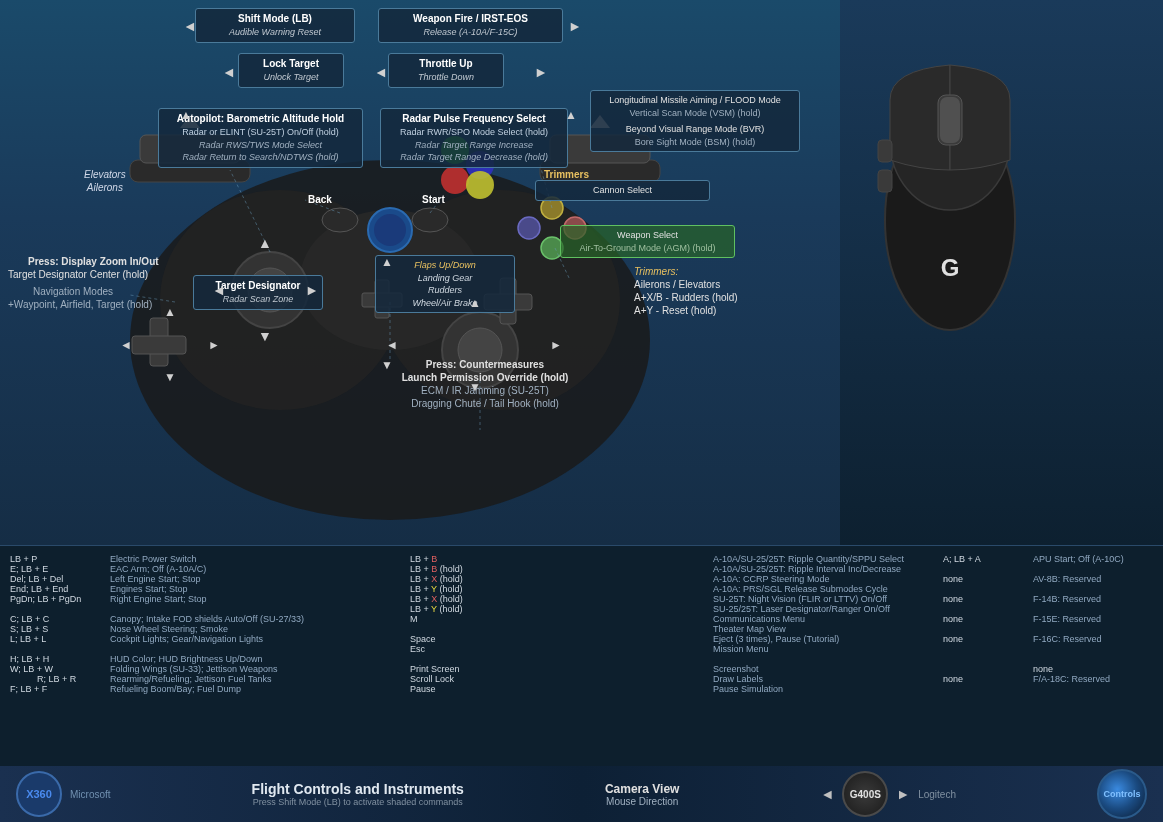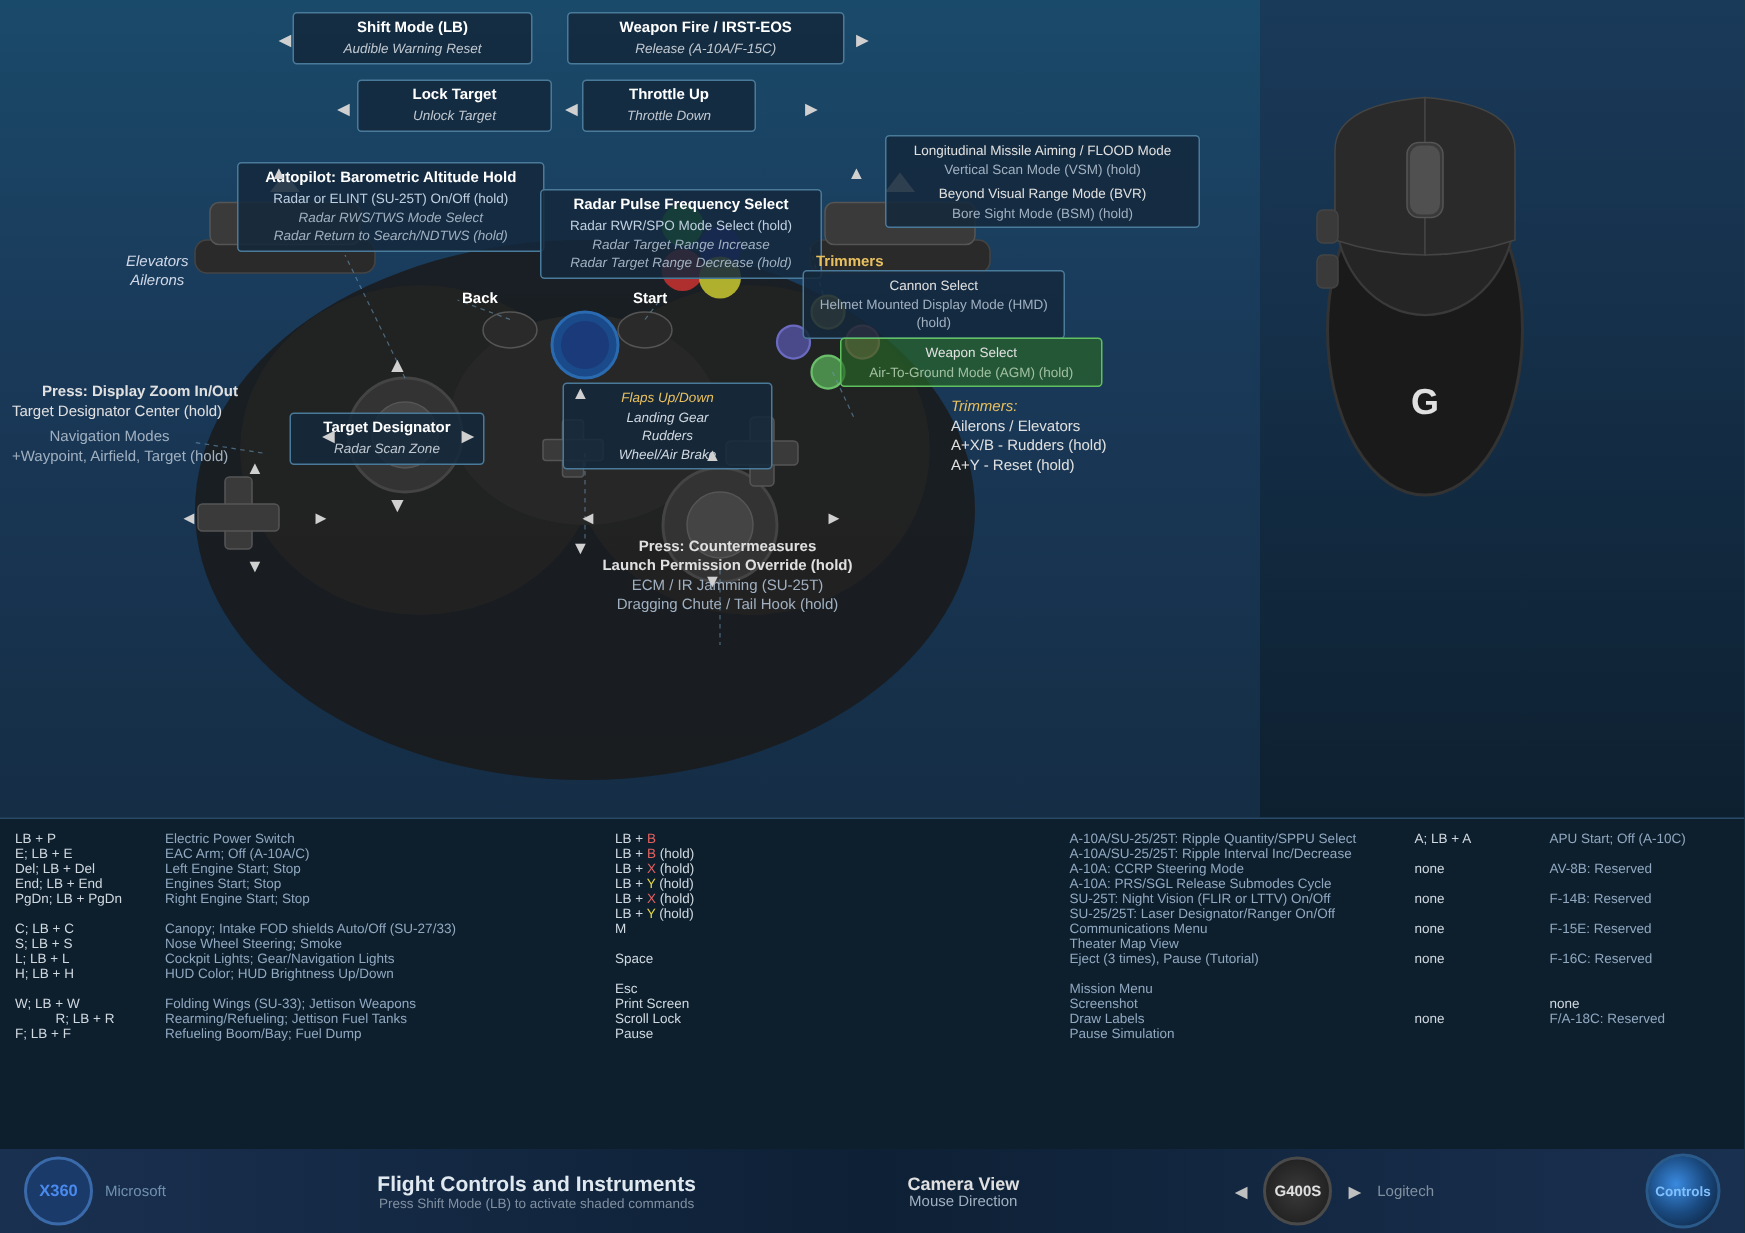--- a/index.html
+++ b/index.html
@@ -209,21 +209,21 @@
 <div class="callout" style="left:195px; top:8px; width:160px;">
   <div class="title">Shift Mode (LB)</div>
   <div class="sub">Audible Warning Reset</div>
 </div>
 
 <div class="callout" style="left:378px; top:8px; width:185px;">
   <div class="title">Weapon Fire / IRST-EOS</div>
   <div class="sub">Release (A-10A/F-15C)</div>
 </div>
 
-<div class="callout" style="left:238px; top:53px; width:130px;">
+<div class="callout" style="left:238px; top:53px; width:106px;">
   <div class="title">Lock Target</div>
   <div class="sub">Unlock Target</div>
 </div>
 
 <div class="callout" style="left:388px; top:53px; width:116px;">
   <div class="title">Throttle Up</div>
   <div class="sub">Throttle Down</div>
 </div>
 
 <div class="arrow" style="position:absolute;left:183px;top:18px;">◄</div>
@@ -235,21 +235,21 @@
 <div class="arrow" style="position:absolute;left:374px;top:64px;">◄</div>
 <div class="arrow" style="position:absolute;left:534px;top:64px;">►</div>
 
 <div class="callout" style="left:158px; top:108px; width:205px;">
   <div class="title">Autopilot: Barometric Altitude Hold</div>
   <div><span style="font-size:9px;color:#c0d0e0;">Radar or ELINT (SU-25T) On/Off (hold)</span></div>
   <div style="font-size:9px;color:#a0b0c0;font-style:italic;">Radar RWS/TWS Mode Select</div>
   <div style="font-size:9px;color:#a0b0c0;font-style:italic;">Radar Return to Search/NDTWS (hold)</div>
 </div>
 
-<div class="callout" style="left:360px; top:108px; width:188px;margin-top:18px;">
+<div class="callout" style="left:380px; top:108px; width:188px;">
   <div class="title">Radar Pulse Frequency Select</div>
   <div style="font-size:9px;color:#c0d0e0;">Radar RWR/SPO Mode Select (hold)</div>
   <div style="font-size:9px;color:#a0b0c0;font-style:italic;">Radar Target Range Increase</div>
   <div style="font-size:9px;color:#a0b0c0;font-style:italic;">Radar Target Range Decrease (hold)</div>
 </div>
 
 <div class="callout" style="left:590px; top:90px; width:210px;">
   <div style="font-size:9px;color:#e0e0e0;">Longitudinal Missile Aiming / FLOOD Mode</div>
   <div style="font-size:9px;color:#a0b0c0;">Vertical Scan Mode (VSM) (hold)</div>
   <div style="height:4px;"></div>
@@ -263,21 +263,20 @@
 
 <div class="label italic" style="left:84px; top:168px; color:#d0d8e8;">
   <div>Elevators</div>
   <div>Ailerons</div>
 </div>
 
 <div class="label" style="left:544px; top:168px; color:#e8c060; font-weight:bold;">Trimmers</div>
 
 <div class="callout" style="left:535px; top:180px; width:175px;">
   <div style="font-size:9px;color:#e0e0e0;">Cannon Select</div>
-  <div style="font-size:9px;color:#a0b0c0;">Helmet Mounted Display Mode (HMD) (hold)</div>
 </div>
 
 <div class="callout callout-green" style="left:560px; top:225px; width:175px;">
   <div style="font-size:9px;color:#e0e0e0;">Weapon Select</div>
   <div style="font-size:9px;color:#a0c0a0;">Air-To-Ground Mode (AGM) (hold)</div>
 </div>
 
 <div class="callout" style="left:193px; top:275px; width:130px;">
   <div class="title">Target Designator</div>
   <div class="sub">Radar Scan Zone</div>
@@ -437,35 +436,35 @@
       <tr>
         <td style="color:#d0d8e0;vertical-align:top;">L; LB + L</td>
         <td style="color:#90a8c0;vertical-align:top;">Cockpit Lights; Gear/Navigation Lights</td>
         <td></td>
         <td style="color:#d0d8e0;vertical-align:top;">Space</td>
         <td style="color:#90a8c0;vertical-align:top;">Eject (3 times), Pause (Tutorial)</td>
         <td style="color:#d0d8e0;vertical-align:top;">none</td>
         <td style="color:#90a8c0;vertical-align:top;">F-16C: Reserved</td>
       </tr>
       <tr>
+        <td></td>
+          <td></td>
+          <td></td>
+        <td style="color:#d0d8e0;vertical-align:top;">Esc</td>
+        <td style="color:#90a8c0;vertical-align:top;">Mission Menu</td>
+        <td></td>
+          <td></td>
+      </tr>
+      <tr>
         <td style="color:#d0d8e0;vertical-align:top;">H; LB + H</td>
         <td style="color:#90a8c0;vertical-align:top;">HUD Color; HUD Brightness Up/Down</td>
         <td></td>
         <td></td>
           <td></td>
           <td></td>
-          <td></td>
-      </tr>
-      <tr>
-        <td></td>
-          <td></td>
-          <td></td>
-        <td style="color:#d0d8e0;vertical-align:top;">Esc</td>
-        <td style="color:#90a8c0;vertical-align:top;">Mission Menu</td>
-        <td></td>
           <td></td>
       </tr>
       <tr>
         <td style="color:#d0d8e0;vertical-align:top;">W; LB + W</td>
         <td style="color:#90a8c0;vertical-align:top;">Folding Wings (SU-33); Jettison Weapons</td>
         <td></td>
         <td style="color:#d0d8e0;vertical-align:top;">Print Screen</td>
         <td style="color:#90a8c0;vertical-align:top;">Screenshot</td>
         <td></td>
         <td style="color:#d0d8e0;vertical-align:top;">none</td>

